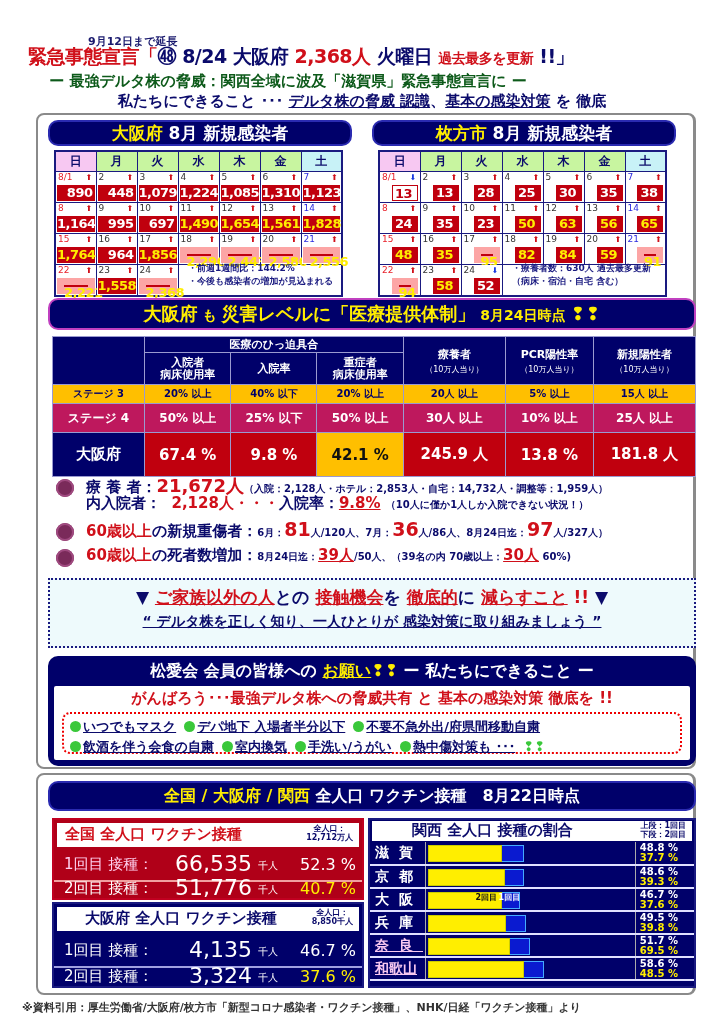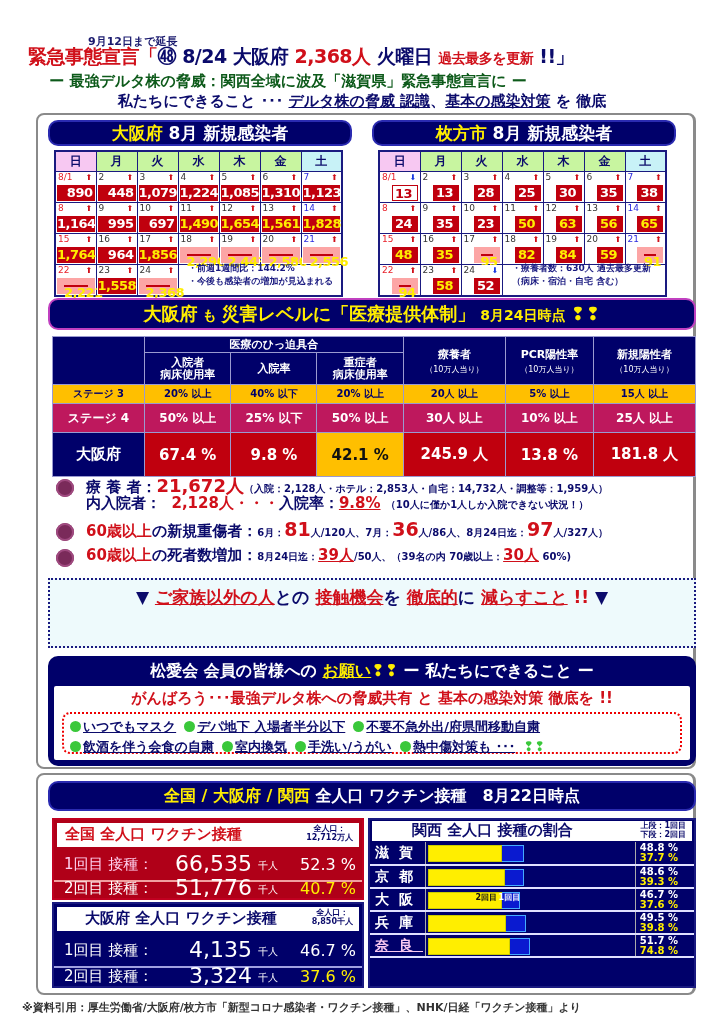--- a/index.html
+++ b/index.html
@@ -571,20 +571,21 @@
 
 <div class="abs contact">
   <div class="c1">
     <span>▼</span>
     <span class="r">ご家族以外の人</span><span>との</span>
     <span class="r">接触機会</span><span>を</span>
     <span class="r">徹底的</span><span>に</span>
     <span class="r">減らすこと</span><span style="color:#d0101a"> !! </span>
     <span>▼</span>
   </div>
+  <div class="c2 u">“ デルタ株を正しく知り、一人ひとりが 感染対策に取り組みましょう ”</div>
 </div>
 
 <div class="abs req">
   <div class="hd">
     <span>松愛会 会員の皆様への </span><span class="yel u">お願い</span><span class="yel">❢❢</span><span> ー 私たちにできること ー</span>
   </div>
   <div class="in">
     <div class="line">がんばろう･･･最強デルタ株への脅威共有 と 基本の感染対策 徹底を !!</div>
     <div class="dots">
       <div id="req-row1"><span class="it"><span class="g"></span><span class="t">いつでもマスク</span></span><span class="it"><span class="g"></span><span class="t">デパ地下 入場者半分以下</span></span><span class="it"><span class="g"></span><span class="t">不要不急外出/府県間移動自粛</span></span></div>
@@ -694,19 +695,30 @@
         </td>
     </tr>
       <tr>
       <td class="pref" style="color:#f8c8f0;text-decoration:underline;letter-spacing:10px">奈良</td>
       <td class="bar">
         <div class="b1" style="width:102.59865px"></div>
         <div class="b2" style="width:82.9521px"></div>
       </td>
       <td class="pc">
           <div>51.7 %</div>
-          <div class="yel">74.8 %</div>
+          <div class="yel">69.5 %</div>
+        </td>
+    </tr>
+      <tr>
+      <td class="pref" style="color:#f8c8f0;text-decoration:underline;letter-spacing:0">和歌山</td>
+      <td class="bar">
+        <div class="b1" style="width:116.2917px"></div>
+        <div class="b2" style="width:96.24825000000001px"></div>
+      </td>
+      <td class="pc">
+          <div>58.6 %</div>
+          <div class="yel">48.5 %</div>
         </td>
     </tr>
     </tbody>
   </table>
 
 <div class="abs foot">※資料引用：厚生労働省/大阪府/枚方市「新型コロナ感染者・ワクチン接種」、NHK/日経「ワクチン接種」より</div>
 
 </body></html>

